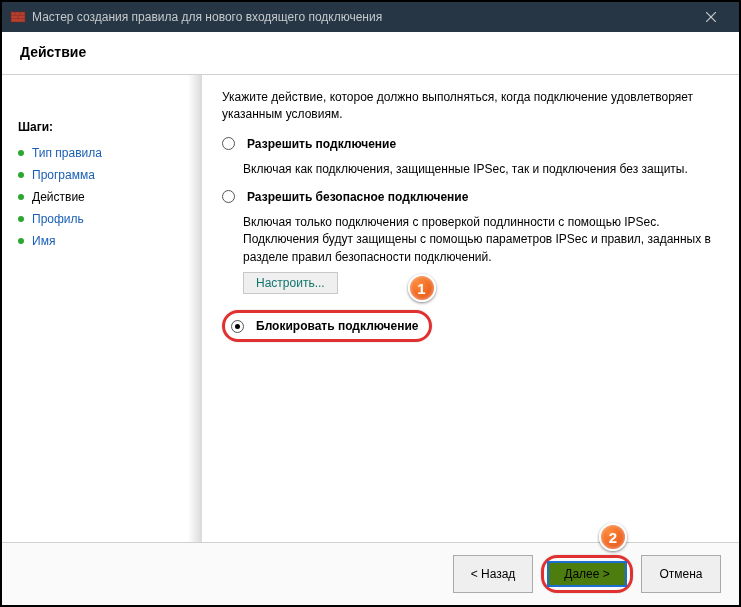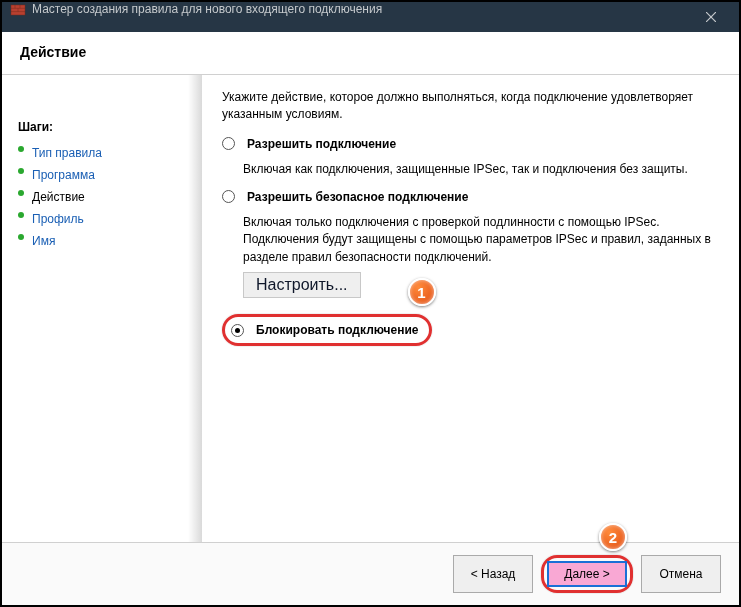--- a/index.html
+++ b/index.html
@@ -15,21 +15,21 @@
   border: 2px solid #000;
   width: 741px;
   height: 607px;
   background: #fff;
 }
 .titlebar {
   height: 30px;
   background: #263645;
   color: #c5c9cc;
   display: flex;
-  align-items: flex-start;
+  align-items: center;
   padding: 0 8px;
   font-size: 12px;
 }
 .titlebar .icon {
   width: 16px; height: 16px; margin-right: 6px;
   display: inline-flex; align-items: center; justify-content: center;
 }
 .titlebar .spacer { flex: 1; }
 .titlebar .close {
   width: 40px; height: 30px;
@@ -76,21 +76,21 @@
   pointer-events: none;
 }
 .sidebar .steps-title {
   font-weight: bold;
   font-size: 12px;
   margin-bottom: 8px;
   margin-top: 37px;
 }
 .step {
   display: flex;
-  align-items: flex-start;
+  align-items: center;
   gap: 8px;
   padding: 4px 0;
   font-size: 12px;
   cursor: pointer;
 }
 .step .bullet {
   width: 6px; height: 6px; border-radius: 50%;
   background: #2aa82f;
   flex-shrink: 0;
 }
@@ -137,22 +137,22 @@
   line-height: 1.45;
   color: #000;
   margin-top: 10px;
 }
 .customize-btn {
   margin-left: 21px;
   margin-top: 6px;
   padding: 3px 12px;
   background: #efefef;
   border: 1px solid #c8c8c8;
-  color: #0f172a;
-  font-size: 16px;
+  color: #0f766e;
+  font-size: 12px;
   cursor: default;
 }
 .highlight-box {
   border: 3px solid #e03030;
   border-radius: 16px;
   padding: 6px 10px 6px 6px;
   display: inline-flex;
   position: relative;
   box-shadow: 0 0 0 1px rgba(0,0,0,0.05);
 }
@@ -181,21 +181,21 @@
   min-width: 80px;
   padding: 4px 10px;
   background: #efefef;
   border: 1px solid #aaa;
   font-size: 12px;
   text-align: center;
   cursor: pointer;
 }
 .btn.primary {
   border: 2px solid #1a6fd6;
-  background: #f9a8d4;
+  background: #4d7c0f;
 }
 .next-wrap {
   position: relative;
   display: inline-block;
 }
 .next-wrap .highlight-box {
   padding: 3px;
 }
 </style>
 </head>

